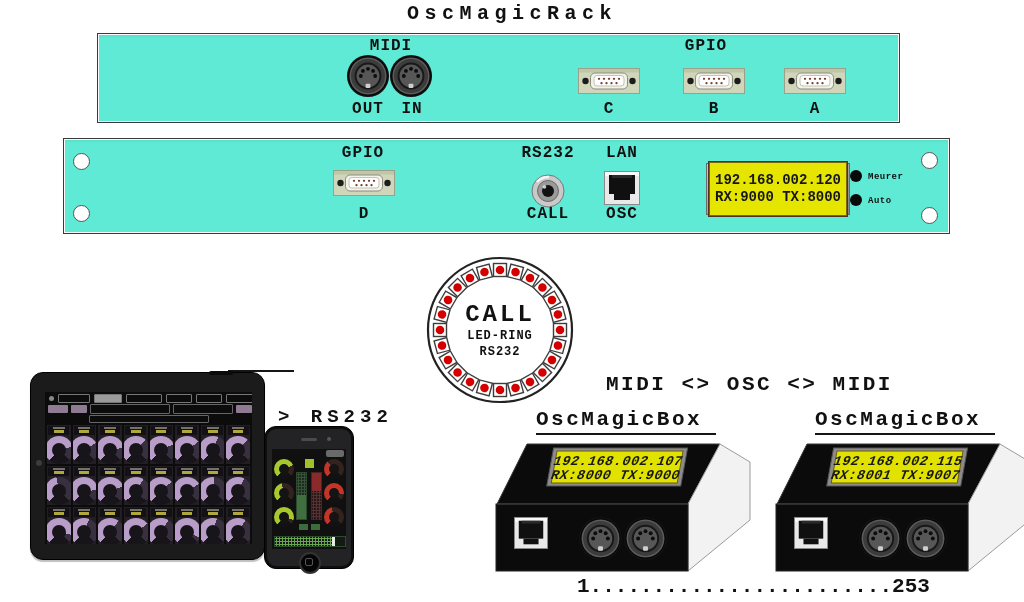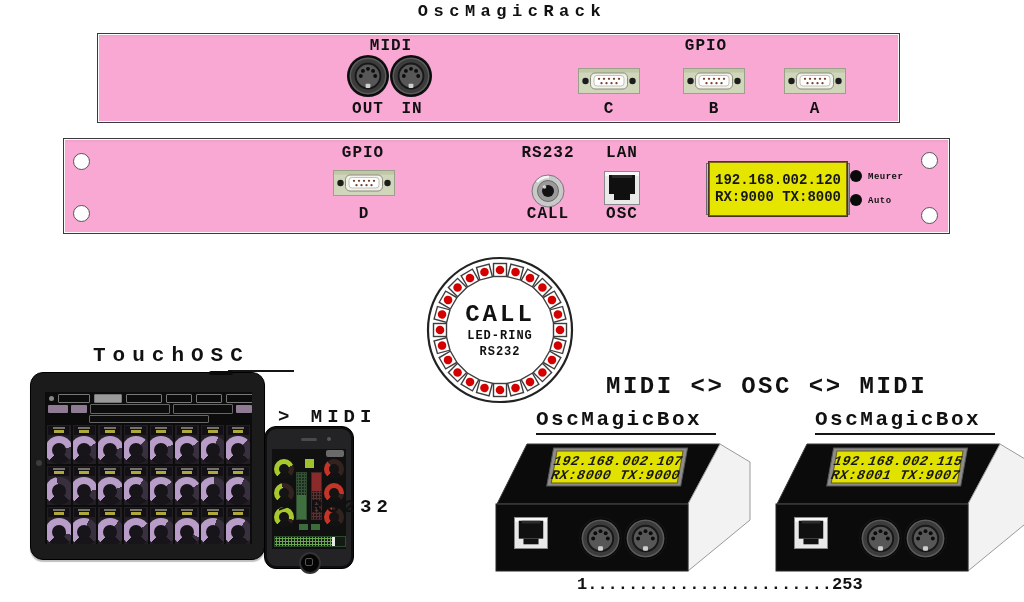--- a/index.html
+++ b/index.html
@@ -2,31 +2,31 @@
 <html><head>
 <meta charset="utf-8">
 <style>
   html,body{margin:0;padding:0;background:#fff;}
   #canvas{position:relative;width:1024px;height:602px;background:#fff;overflow:hidden;
           font-family:"Liberation Mono","DejaVu Sans Mono",monospace;font-weight:bold;color:#111;}
   .abs{position:absolute;}
   svg text{font-family:"Liberation Mono","DejaVu Sans Mono",monospace;}
 
   
-  .page-title{left:0;right:0;top:2px;text-align:center;font-size:17px;letter-spacing:5.5px;}
+  .page-title{left:0;right:0;top:2px;text-align:center;font-size:20px;letter-spacing:5.5px;}
   .plabel{position:absolute;font-size:16px;letter-spacing:1px;white-space:nowrap;transform:translateX(-50%);}
   .arrows{left:278px;top:342px;font-size:19px;letter-spacing:5px;line-height:30px;white-space:pre;}
-  .midiosc{left:606px;top:373px;font-size:24px;letter-spacing:2.5px;}
+  .midiosc{left:606px;top:373px;font-size:21px;letter-spacing:2.5px;}
   .boxlabel{position:absolute;font-size:21px;letter-spacing:2.5px;border-bottom:2px solid #151515;
             padding:0 14px 2px 0;display:inline-block;}
   .footer-credit{left:44px;top:575px;font-size:17px;}
-  .footer-range{left:577px;top:575px;font-size:17px;}
-
-  
-  .panel{position:absolute;background:#f9a8d4;border:1px solid #3a3a3a;
+  .footer-range{left:577px;top:575px;font-size:21px;}
+
+  
+  .panel{position:absolute;background:#5eead4;border:1px solid #3a3a3a;
          box-shadow:inset 0 0 0 1px #fbfbfb, inset 0 2px 3px rgba(0,0,0,.07);}
   #rack-top{left:97px;top:33px;width:801px;height:88px;}
   #rack-bottom{left:63px;top:138px;width:885px;height:94px;}
   .hole{position:absolute;width:15px;height:15px;border-radius:50%;background:#fff;border:1.5px solid #555;}
   .conn{position:absolute;}
 
   
   .lcd{left:642px;top:24px;width:142px;height:50px;background:linear-gradient(160deg,#c9c9c9,#848484);
        border:1px solid #6a6a6a;display:flex;align-items:center;justify-content:center;}
   .lcd-screen{background:#e5e500;border:1px solid #7a6515;box-shadow:0 0 0 1px #4d312b;padding:9px 5px;}
@@ -335,21 +335,20 @@
           </g>
         </g>
     </svg>
     <div id="ring-text">
       <div class="ring-call">CALL</div>
       <div class="ring-sub">LED-RING</div>
       <div class="ring-sub">RS232</div>
     </div>
   </div>
 
-  <div class="abs" id="touchosc-label">TouchOSC</div>
   <div class="abs" id="touchosc-underline"></div>
 
   <div class="abs" id="tablet">
     <div id="tablet-btn"></div>
     <div id="tablet-cam"></div>
     <div id="tablet-screen">
       <div class="t-toolbar">
         <span class="t-dot"></span>
         <span class="t-tab" style="width:30px"></span>
         <span class="t-tab sel" style="width:26px"></span>
@@ -498,21 +497,20 @@
             <div class="pknob" style="background: conic-gradient(from 225deg, rgb(197, 53, 39) 0deg, rgb(197, 53, 39) 229.5deg, rgb(52, 34, 31) 229.5deg, rgb(52, 34, 31) 270deg, rgb(18, 18, 18) 270deg, rgb(18, 18, 18) 360deg);"></div>
             <div class="pknob" style="background: conic-gradient(from 225deg, rgb(197, 53, 39) 0deg, rgb(197, 53, 39) 121.5deg, rgb(52, 34, 31) 121.5deg, rgb(52, 34, 31) 270deg, rgb(18, 18, 18) 270deg, rgb(18, 18, 18) 360deg);"></div>
           </div>
       </div>
       <div id="phone-hfader"></div>
     </div>
     <div id="phone-home"></div>
   </div>
 
   <div class="abs arrows">
-    <div>&gt; MIDI</div>
     <div>&gt; RS232</div>
   </div>
 
   <div class="abs midiosc">MIDI &lt;&gt; OSC &lt;&gt; MIDI</div>
 
   <div class="boxlabel" style="left:536px;top:408px">OscMagicBox</div>
   <div class="boxlabel" style="left:815px;top:408px">OscMagicBox</div>
 
   <svg class="box-svg" style="left:494px;top:440px" viewBox="0 0 262 140">
     <use href="#sym-box"></use>

